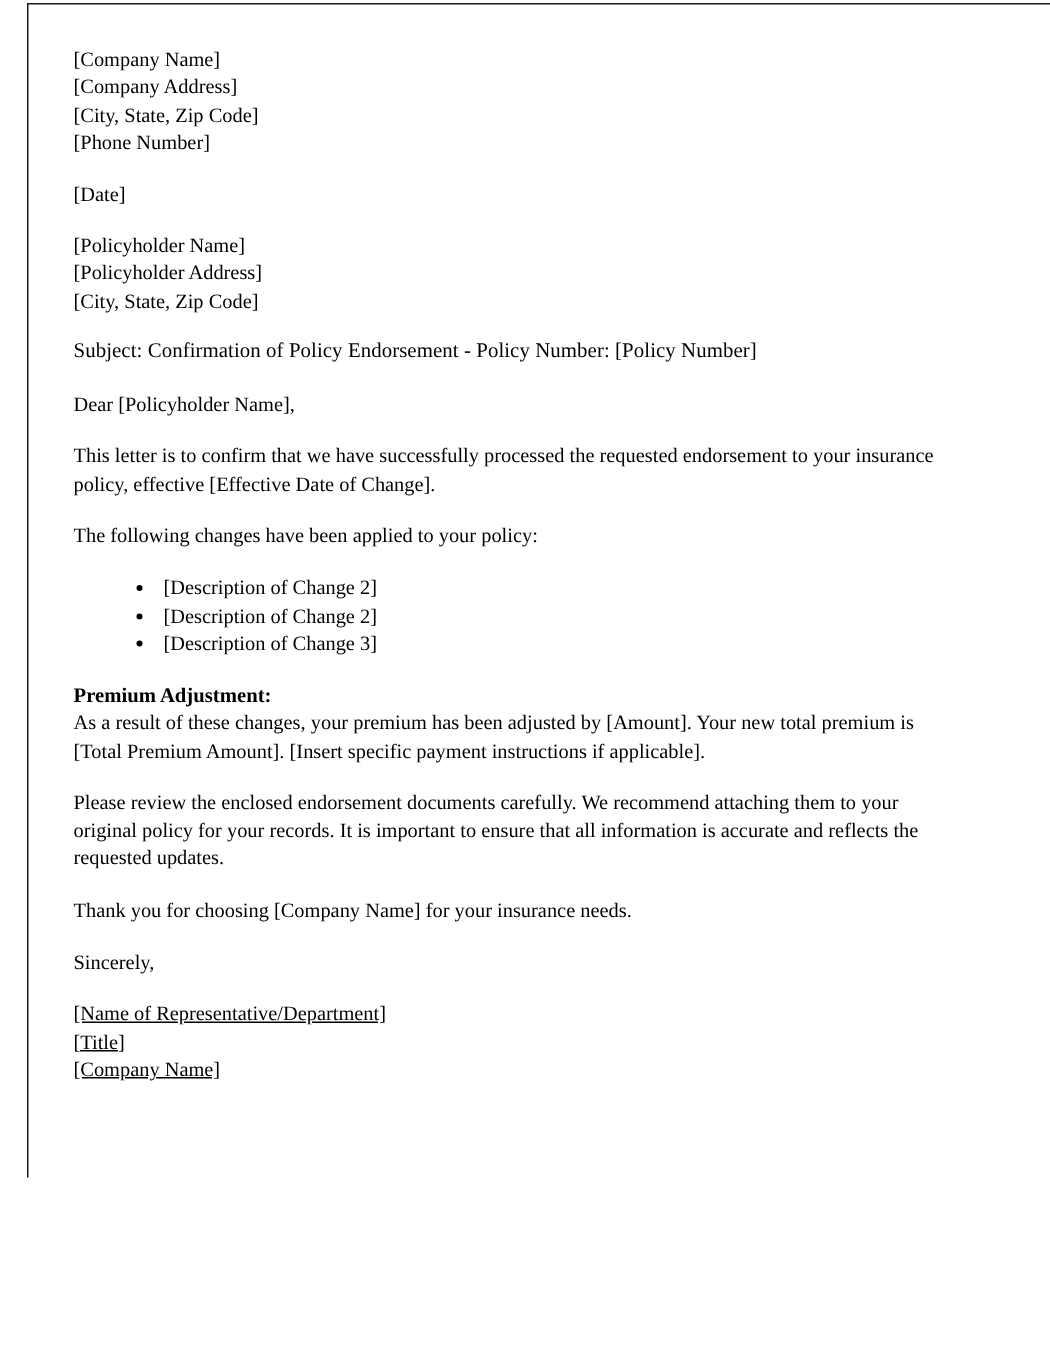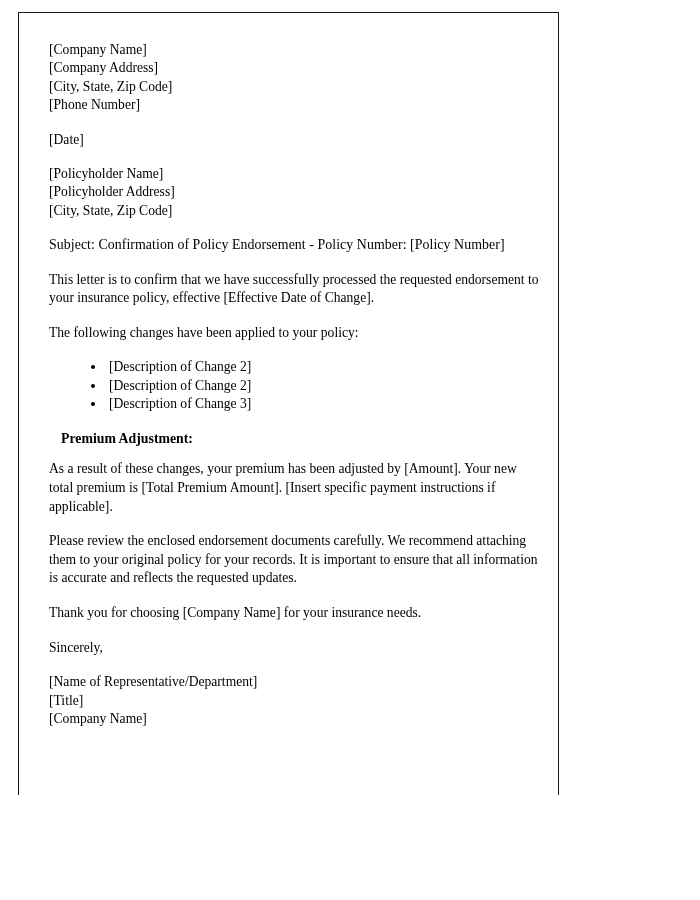--- a/index.html
+++ b/index.html
@@ -10,22 +10,22 @@
   body {
     width: 700px;
     height: 900px;
     font-family: "Liberation Serif", "DejaVu Serif", serif;
     color: #000000;
     overflow: hidden;
   }
   .page {
     position: absolute;
     left: 18px;
-    top: 12px;
-    width: 541px;
+    top: 2px;
+    width: 683px;
     height: 783px;
     border-left: 1.5px solid #1a1a1a;
     border-right: 1.5px solid #1a1a1a;
     border-top: 1.5px solid #1a1a1a;
     border-bottom: none;
     box-sizing: border-box;
     background: #ffffff;
   }
   .letter {
     padding: 28px 16px 0 30px;
@@ -52,34 +52,34 @@
   .para {
     font-size: 13.6px;
     line-height: 18.6px;
     margin: 0 0 16px 0;
     max-width: 578px;
   }
   .heading-inline {
     font-weight: bold;
     font-size: 13.8px;
     line-height: 18.4px;
-    margin: 12px;
+    margin: 0;
     display: block;
   }
   ul.changes {
     margin: 0 0 16px 0;
     padding: 0 0 0 57px;
     list-style-type: disc;
   }
   ul.changes li {
     font-size: 13.6px;
     line-height: 18.5px;
     padding-left: 3px;
   }
-  .sig-block { margin-bottom: 16px; }
+  .sig-block { margin-bottom: 16px; text-decoration: underline; }
 </style>
 </head>
 <body>
 
 <div class="page">
   <div class="letter">
 
     <div class="block">
       <span class="line">[Company Name]</span>
       <span class="line">[Company Address]</span>
@@ -92,20 +92,21 @@
     </div>
 
     <div class="block">
       <span class="line">[Policyholder Name]</span>
       <span class="line">[Policyholder Address]</span>
       <span class="line">[City, State, Zip Code]</span>
     </div>
 
     <div class="subject">Subject: Confirmation of Policy Endorsement - Policy Number: [Policy Number]</div>
 
+    <div class="para">Dear [Policyholder Name],</div>
 
     <div class="para">This letter is to confirm that we have successfully processed the requested endorsement to your insurance policy, effective [Effective Date of Change].</div>
 
     <div class="para">The following changes have been applied to your policy:</div>
 
     <ul class="changes">
       <li>[Description of Change 2]</li>
       <li>[Description of Change 2]</li>
       <li>[Description of Change 3]</li>
     </ul>

